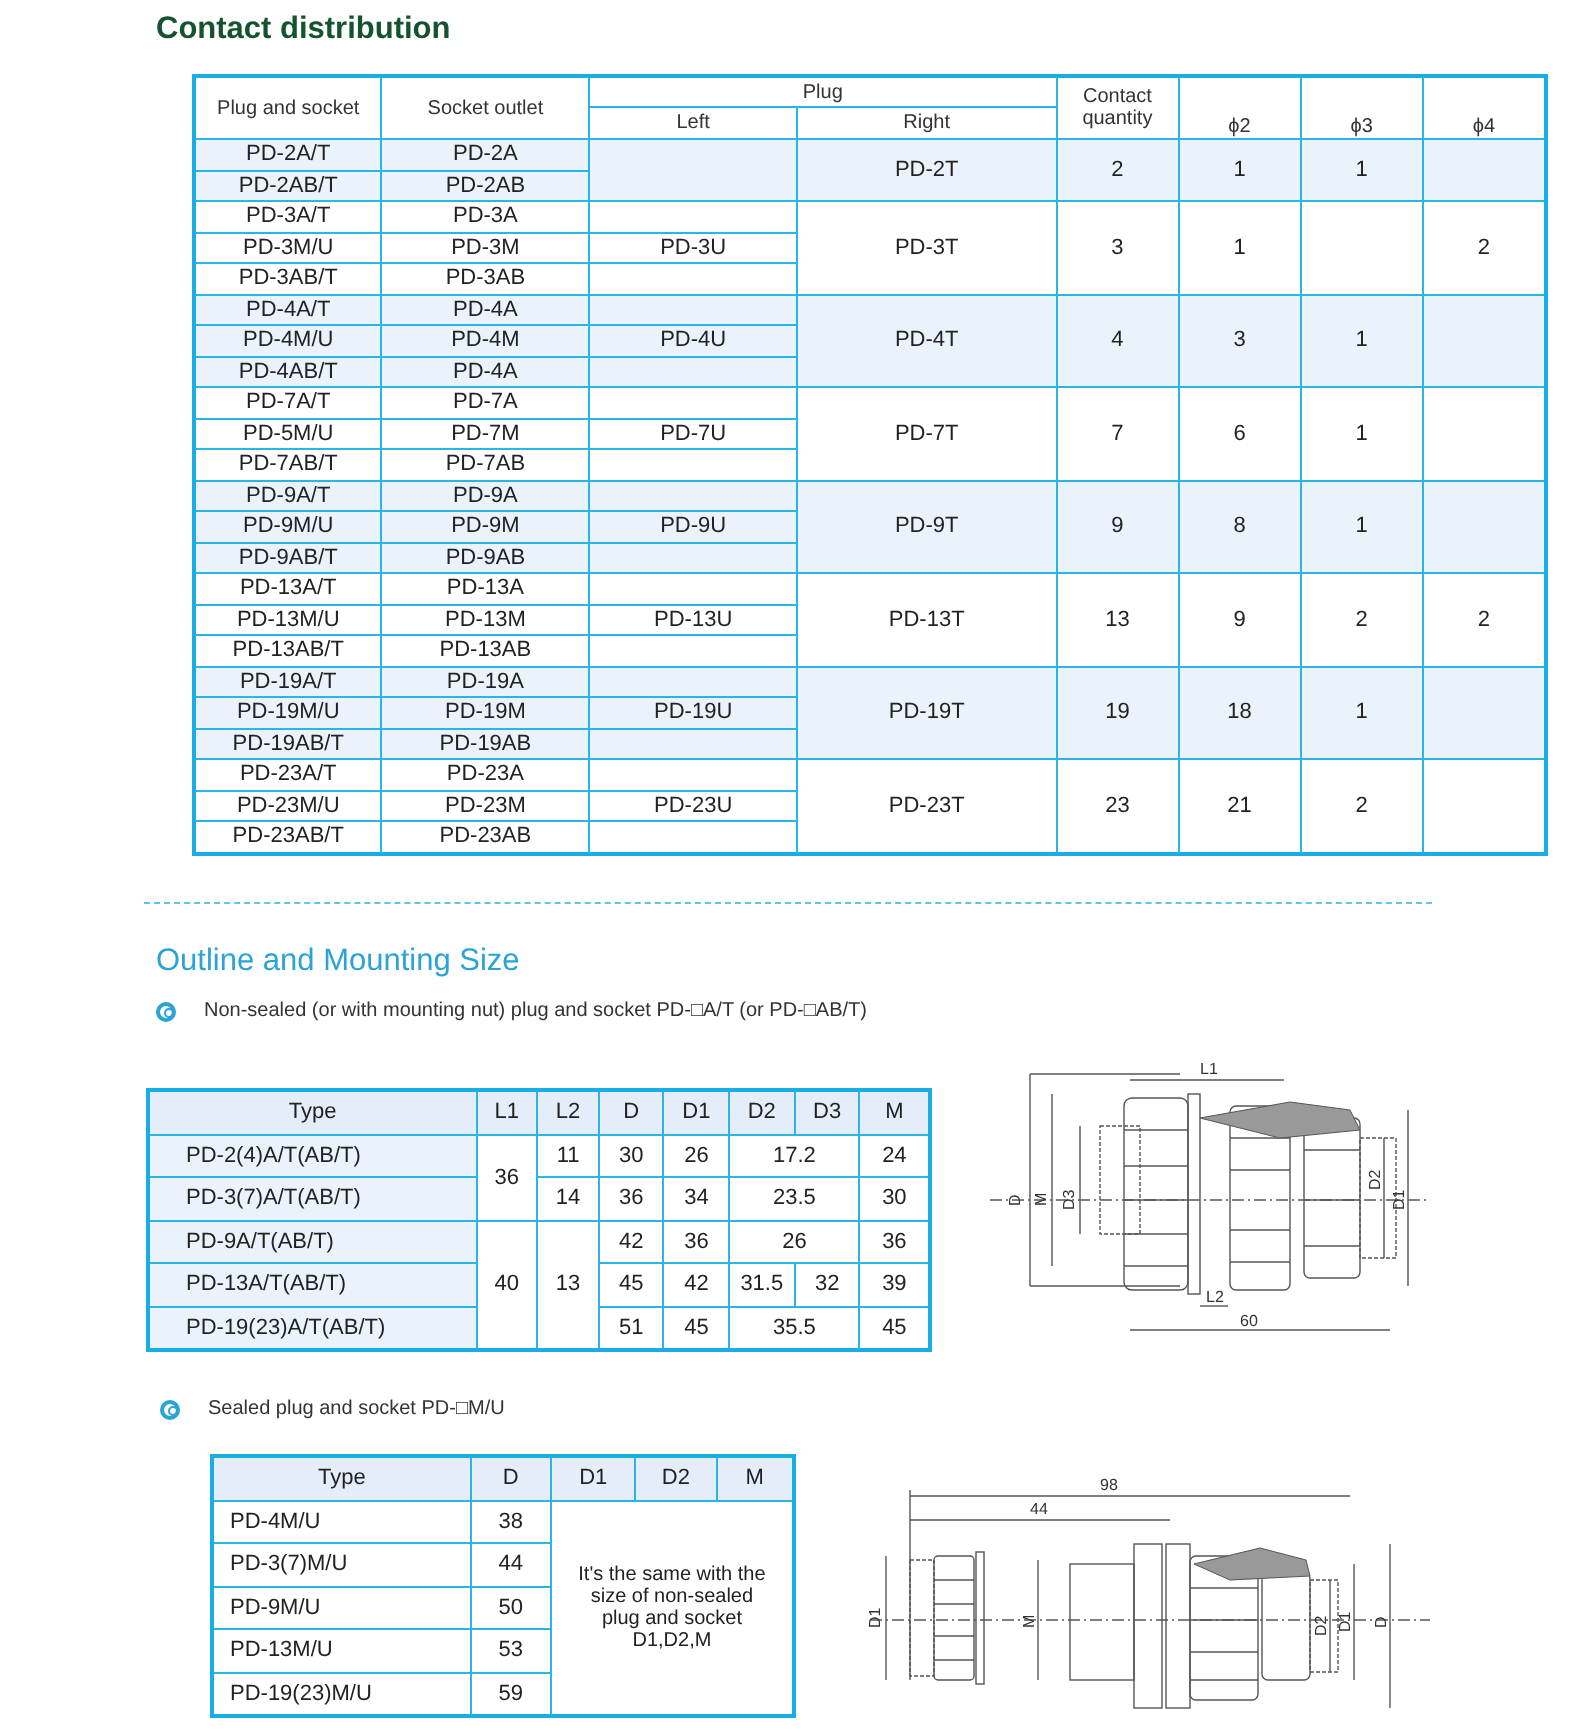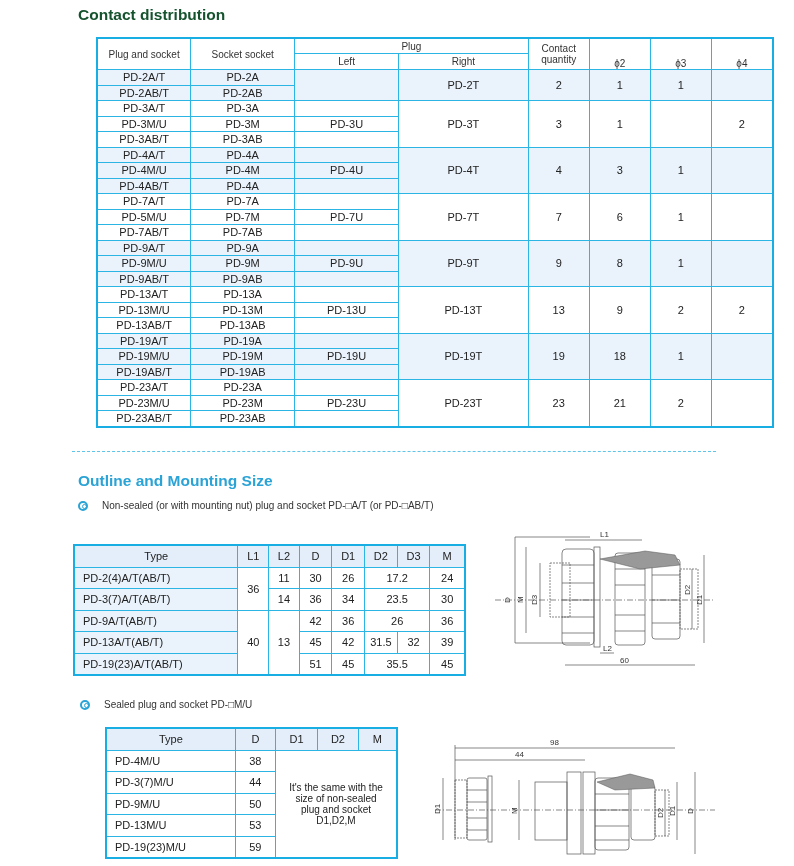--- a/index.html
+++ b/index.html
@@ -1,49 +1,49 @@
 <!DOCTYPE html>
 <html><head>
 <meta charset="utf-8">
 <style>
   html, body { margin:0; padding:0; background:#ffffff; }
   body { width:794px; height:866px; position:relative; overflow:hidden; font-family:"Liberation Sans", sans-serif; color:#222; }
   .h1 { position:absolute; left:78px; top:6px; font-size:15.5px; font-weight:bold; color:#14532d; }
-  .h2 { position:absolute; left:78px; top:472px; font-size:15.5px; font-weight:bold; color:#2aa3d6; }
+  .h2 { position:absolute; left:78px; top:472px; font-size:15.5px; font-weight:normal; color:#2aa3d6; }
   .dash { position:absolute; left:72px; top:451px; width:644px; height:0; border-top:1px dashed #5cc6ea; }
   table { border-collapse:collapse; position:absolute; }
   td, th { border:1px solid #2ab5e5; font-size:11px; font-weight:normal; text-align:center; padding:0; line-height:14px; }
   .t1 { left:96px; top:37px; width:678px; border:2px solid #18aee3; }
   .t1 th { font-size:10px; line-height:11px; color:#333; }
   .t1 td { height:14.5px; }
   .sh { background:#eaf3fc; }
   .t2 { left:73px; top:544px; width:393px; border:2px solid #18aee3; }
   .t2 td, .t2 th { height:20.5px; }
-  .t2 .ty { text-align:left; padding-left:8px; }
+  .t2 .ty { text-align:left; padding-left:18px; }
   .t2 th { background:#e3eefa; font-size:11px; }
   .t3 { left:105px; top:727px; width:293px; border:2px solid #18aee3; }
   .t3 td, .t3 th { height:20.5px; }
   .t3 .ty { text-align:left; padding-left:8px; }
   .t3 th { background:#e3eefa; }
   .note { font-size:10px; line-height:11px;margin-top:30px; }
   .bullet { position:absolute; font-size:10px; color:#333; display:flex; align-items:center;justify-content:center; }
   .bul-ic { width:10px; height:10px; border:2px solid #2aa3d6; border-radius:50%; position:relative; margin-right:14px; box-sizing:border-box; }
   .bul-ic::after { content:""; position:absolute; left:1.5px; top:1.5px; width:3px; height:3px; border:1px solid #2aa3d6; border-radius:50%; }
   svg text { font-family:"Liberation Sans", sans-serif; }
 </style>
 </head>
 <body>
 
 <div class="h1">Contact distribution</div>
 
 <table class="t1" id="t1">
   <thead>
     <tr>
       <th rowspan="2" style="width:86px;height:30px">Plug and socket</th>
-      <th rowspan="2" style="width:96px">Socket socket</th>
+      <th rowspan="2" style="width:96px">Socket outlet</th>
       <th colspan="2" style="height:14px">Plug</th>
       <th rowspan="2" style="width:56px">Contact quantity</th>
       <th rowspan="2" style="width:56px;vertical-align:bottom">ϕ2</th>
       <th rowspan="2" style="width:56px;vertical-align:bottom">ϕ3</th>
       <th rowspan="2" style="width:56px;vertical-align:bottom">ϕ4</th>
     </tr>
     <tr>
       <th style="width:96px">Left</th>
       <th style="width:120px">Right</th>
     </tr>

